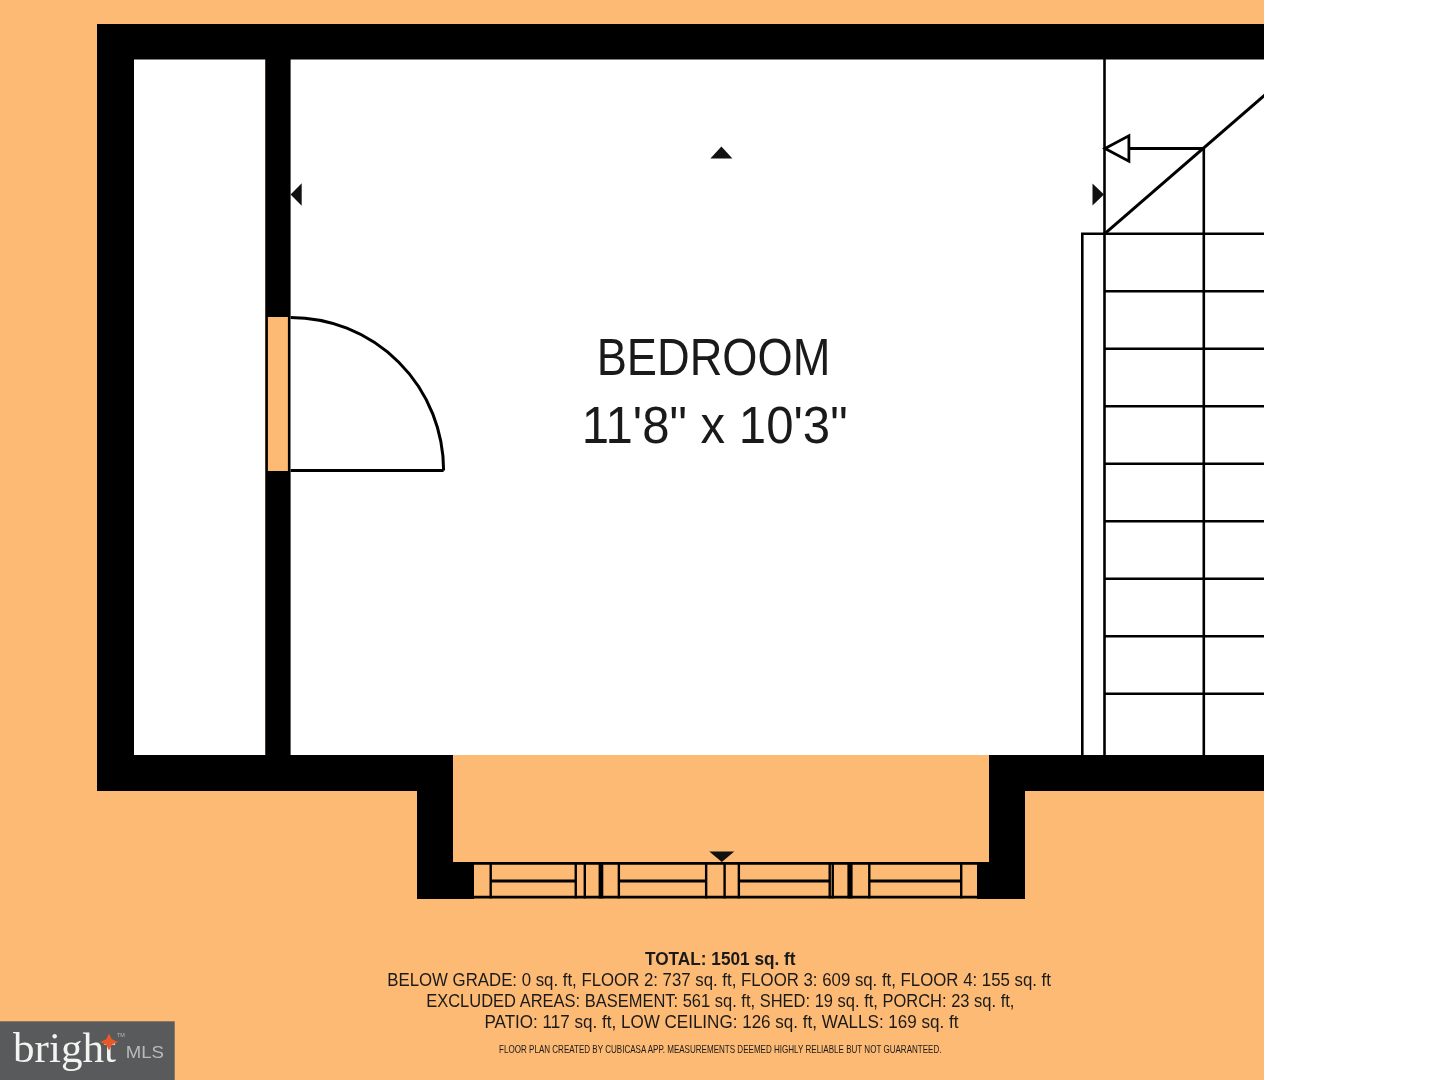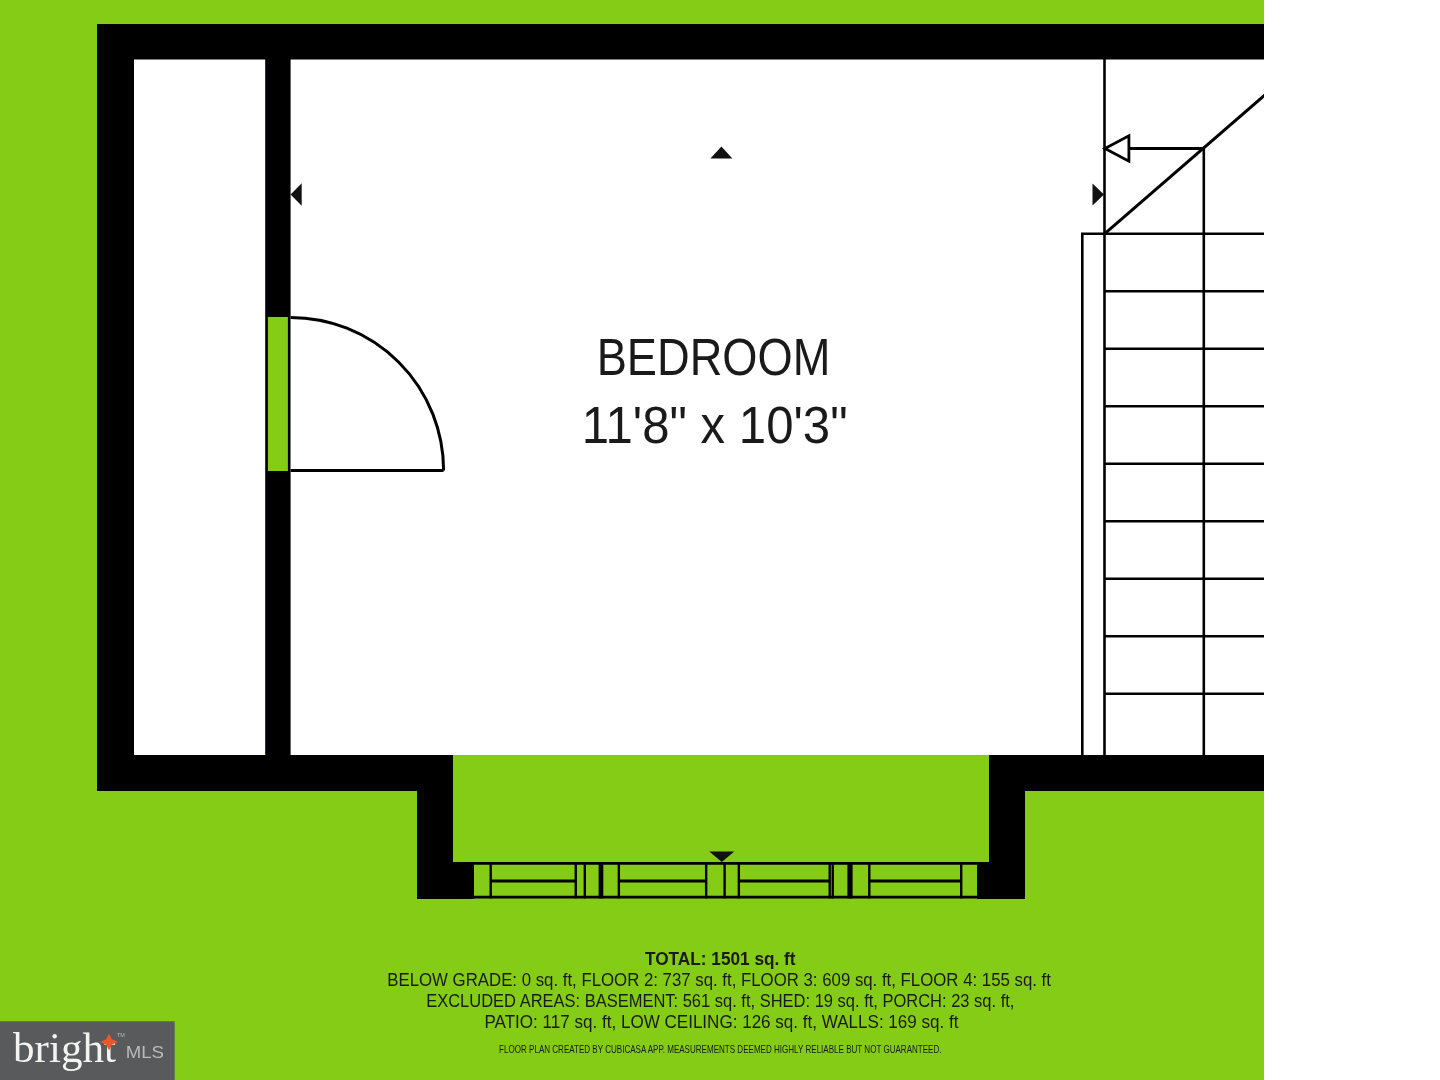--- a/index.html
+++ b/index.html
@@ -1,16 +1,16 @@
 <!DOCTYPE html>
 <html><head>
 <meta charset="utf-8">
 <style>
   html,body{margin:0;padding:0;background:#ffffff;}
-  .page{position:relative;width:1264px;height:1080px;background:#84cc16;overflow:hidden;
+  .page{position:relative;width:1264px;height:1080px;background:#fdba74;overflow:hidden;
         font-family:"Liberation Sans", sans-serif;}
   svg{position:absolute;left:0;top:0;}
 </style>
 </head>
 <body>
 <div class="page">
 <svg width="1440" height="1080" viewBox="0 0 1440 1080" xmlns="http://www.w3.org/2000/svg">
 
   <rect x="134" y="58" width="131" height="697" fill="#ffffff"></rect>
 

